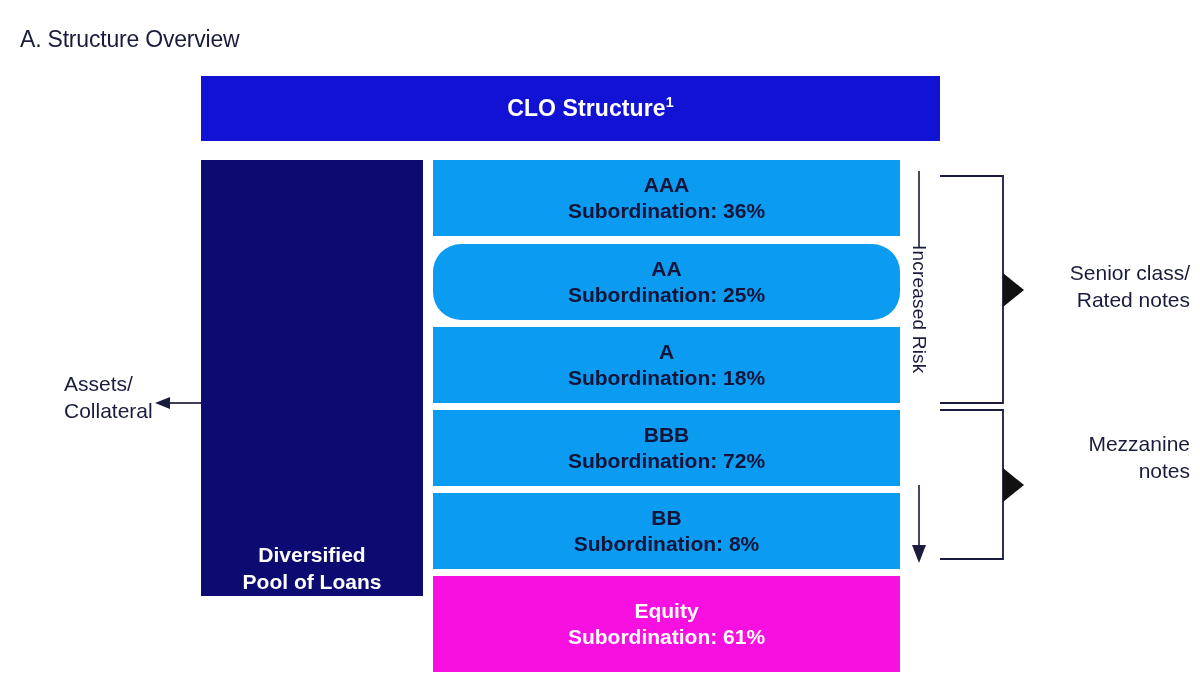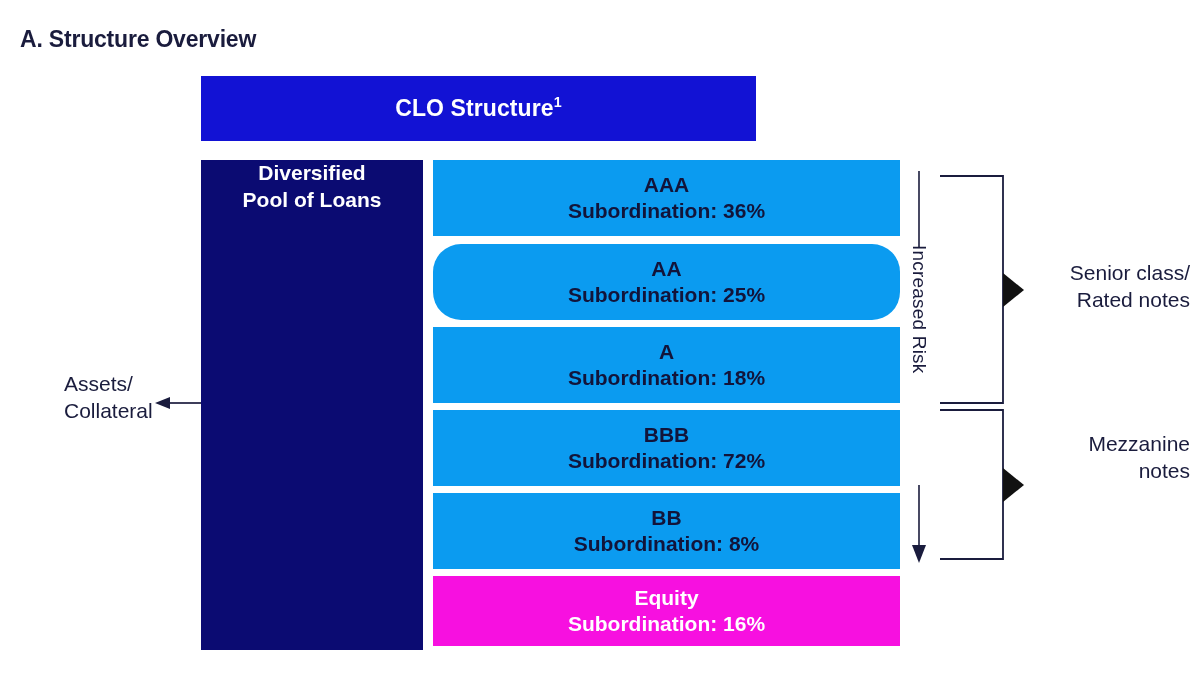--- a/index.html
+++ b/index.html
@@ -20,60 +20,61 @@
     width: 1200px;
     height: 675px;
   }
 
   
   .section-title {
     position: absolute;
     left: 20px;
     top: 26px;
     font-size: 23px;
-    font-weight: bold;
+    font-weight: normal;
     letter-spacing: -0.2px;
     color: #1a1c3d;
     white-space: nowrap;
   }
 
   
   .clo-header {
     position: absolute;
     left: 201px;
     top: 76px;
-    width: 555px;
+    width: 699px;
     height: 65px;
     background: #1212d4;
     display: flex;
     align-items: center;
     justify-content: center;
+    padding-left: 40px;
   }
   .clo-header-label {
     color: #ffffff;
     font-size: 23px;
     font-weight: bold;
     letter-spacing: 0.1px;
   }
   .clo-header-label sup {
     font-size: 0.62em;
     vertical-align: super;
     line-height: 0;
   }
 
   
   .pool-box {
     position: absolute;
     left: 201px;
     top: 160px;
     width: 222px;
-    height: 490px;
+    height: 436px;
     background: #0b0b72;
     display: flex;
-    align-items: flex-start;
+    align-items: flex-end;
     justify-content: center;
     text-align: center;
   }
   .pool-label {
     color: #ffffff;
     font-size: 21px;
     font-weight: bold;
     line-height: 1.28;
     white-space: pre-line;
   }
@@ -222,23 +223,23 @@
       <div class="t-sub">Subordination: 18%</div>
     </div>
     <div class="tranche rated" style="top:250px;height:76px;">
       <div class="t-rating">BBB</div>
       <div class="t-sub">Subordination: 72%</div>
     </div>
     <div class="tranche rated" style="top:333px;height:76px;">
       <div class="t-rating">BB</div>
       <div class="t-sub">Subordination: 8%</div>
     </div>
-    <div class="tranche equity" style="top:416px;height:70px;">
+    <div class="tranche equity" style="top:416px;height:96px;">
       <div class="t-rating">Equity</div>
-      <div class="t-sub">Subordination: 16%</div>
+      <div class="t-sub">Subordination: 61%</div>
     </div>
   </div>
 
   <svg class="risk-svg" viewBox="0 0 40 415">
     <line x1="19" y1="16" x2="19" y2="92" stroke="#1a1c3d" stroke-width="1.6"></line>
     <line x1="19" y1="330" x2="19" y2="392" stroke="#1a1c3d" stroke-width="1.6"></line>
     <polygon points="19,408 12,390 26,390" fill="#1a1c3d"></polygon>
   </svg>
   <div class="risk-text">Increased Risk</div>
 

